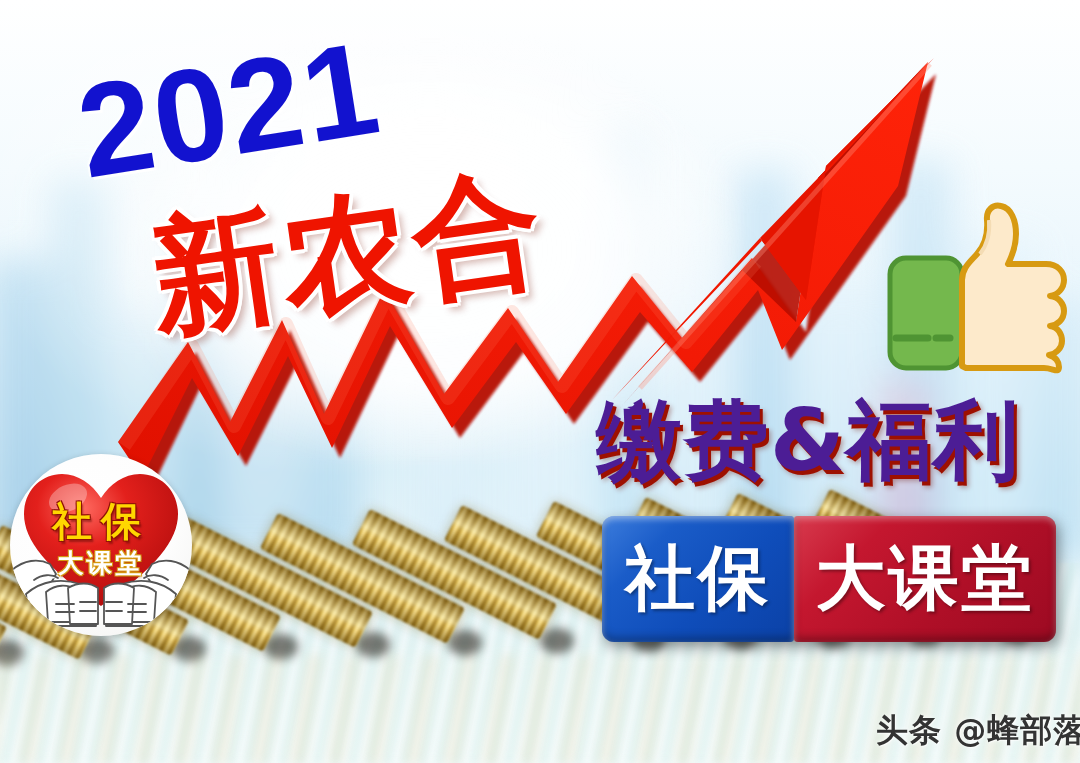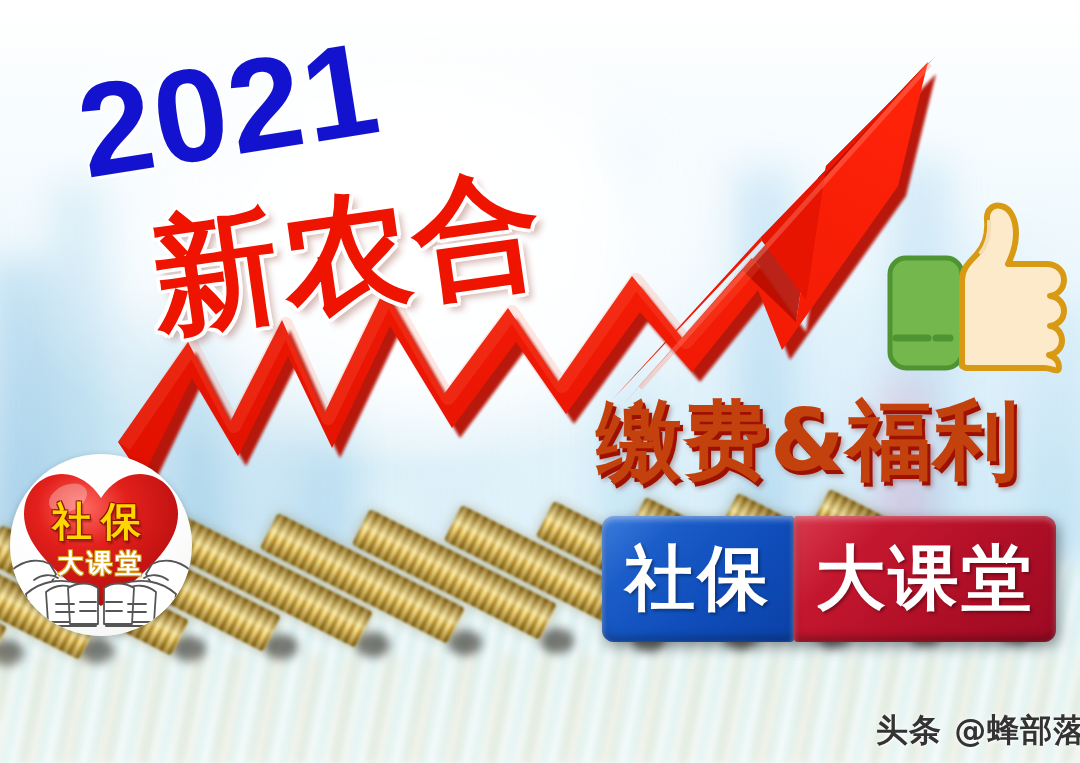--- a/index.html
+++ b/index.html
@@ -100,21 +100,21 @@
     white-space:nowrap;
     text-shadow:
       4px 0 0 #fff, -4px 0 0 #fff, 0 4px 0 #fff, 0 -4px 0 #fff,
       3px 3px 0 #fff, -3px 3px 0 #fff, 3px -3px 0 #fff, -3px -3px 0 #fff,
       6px 7px 7px rgba(120,20,0,.30);
   }
   .t-jf{
     position:absolute;left:596px;top:383px;
     font-size:86px;font-weight:bold;
     font-family:"DejaVu Sans","Liberation Sans",sans-serif;
-    color:#c2410c;
+    color:#4c1d95;
     letter-spacing:1px;
     white-space:nowrap;
     text-shadow:3px 4px 0 #9e1000, 5px 6px 5px rgba(110,15,0,.35);
   }
 
   
   .badge{
     position:absolute;left:602px;top:516px;
     display:flex;align-items:stretch;
     filter:drop-shadow(3px 5px 7px rgba(0,0,0,.42));

